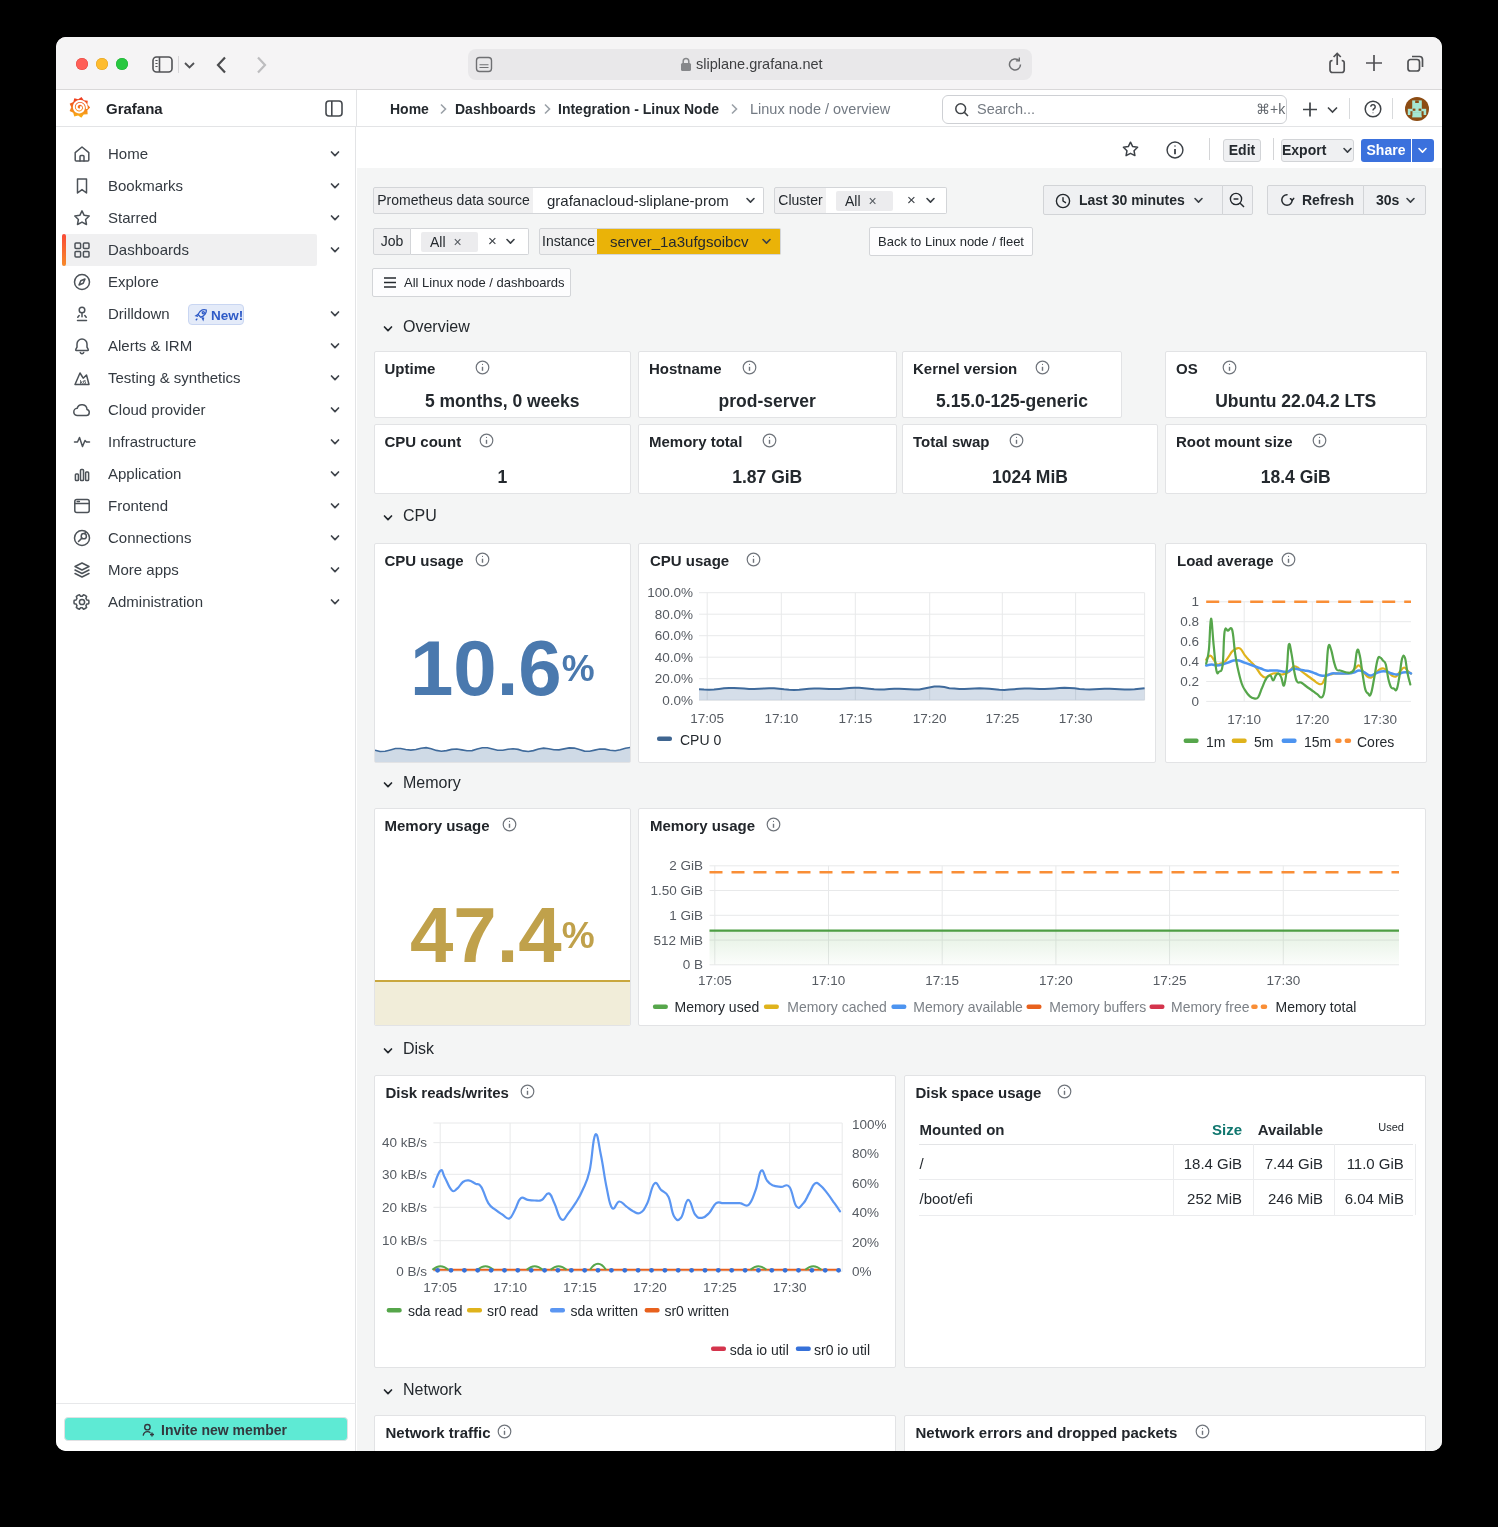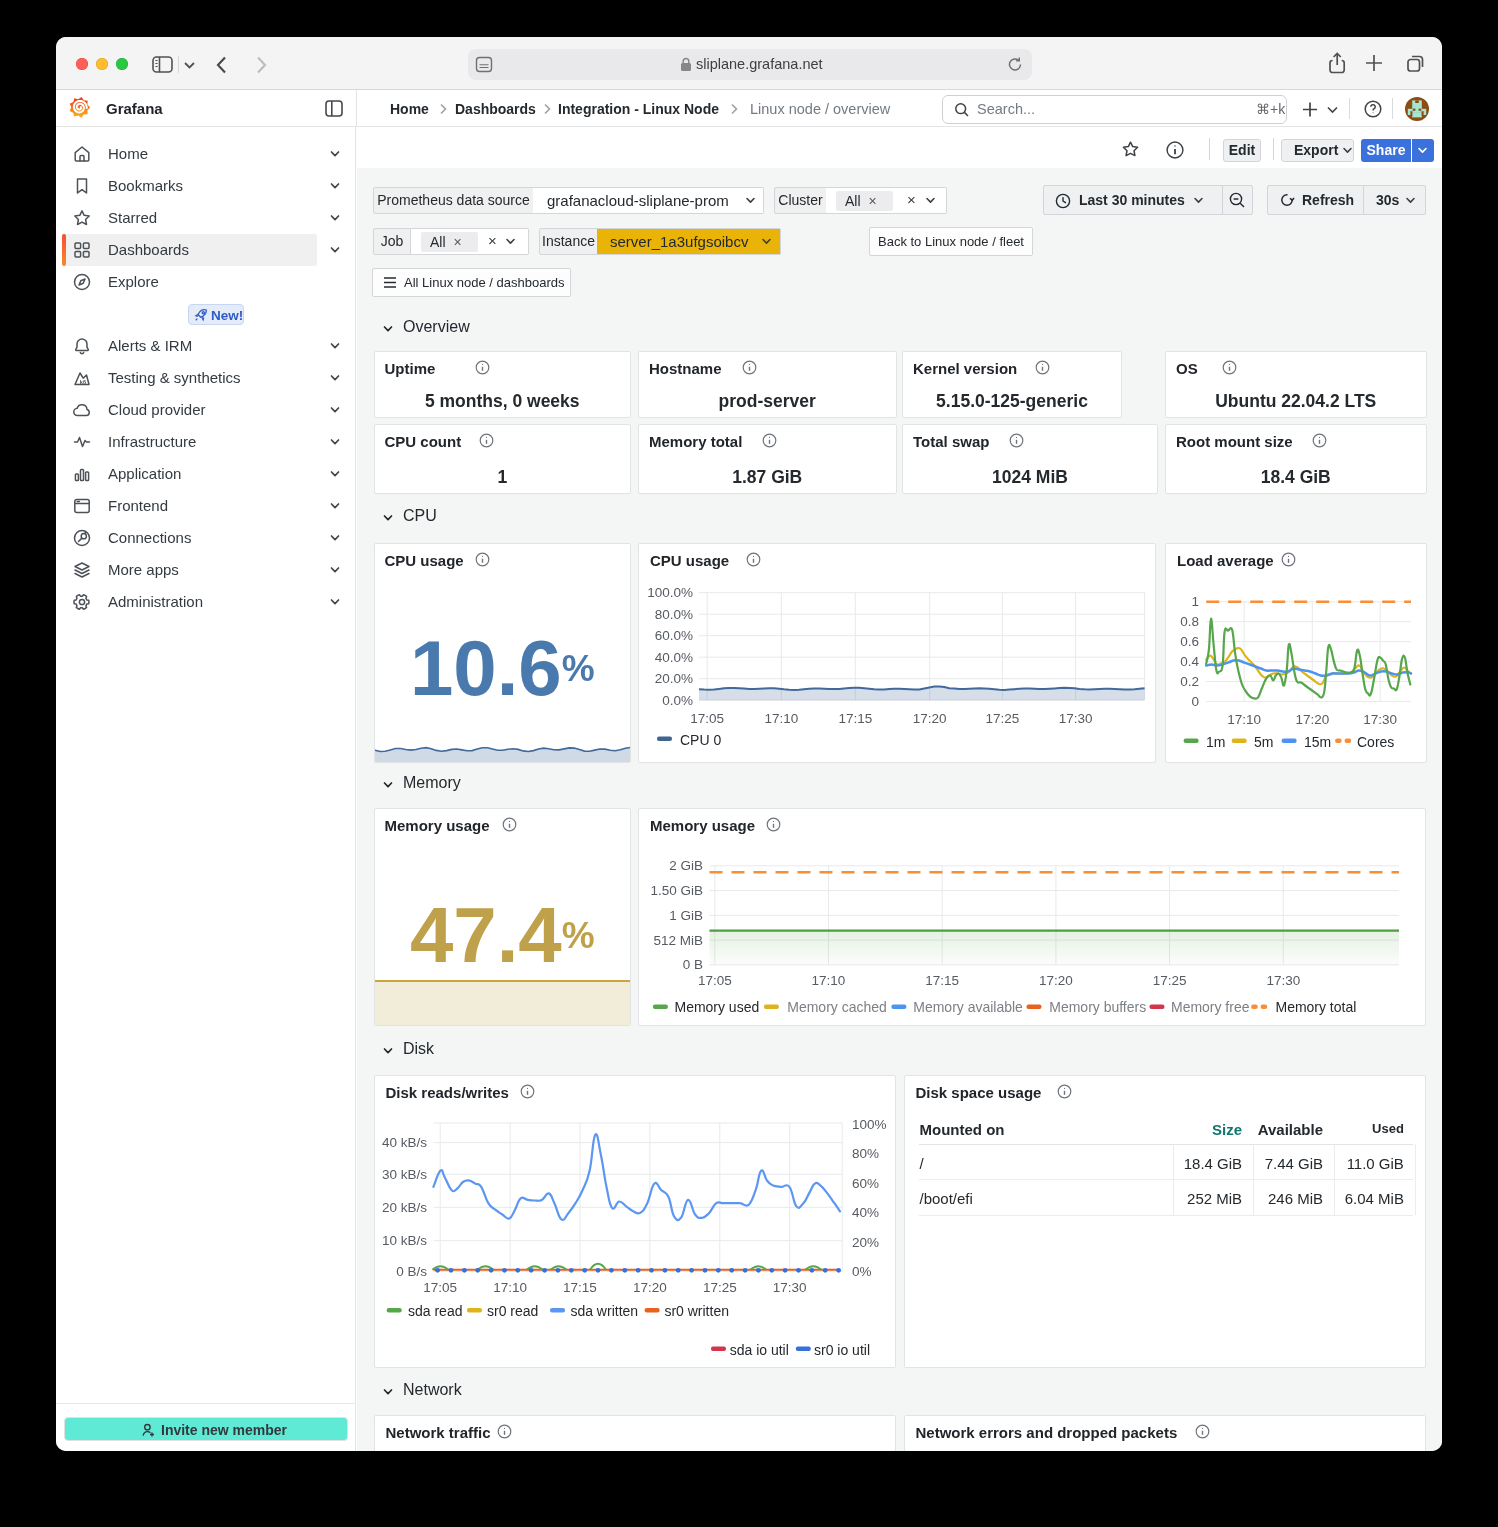--- a/index.html
+++ b/index.html
@@ -171,20 +171,31 @@
           <path d="M2.5 4l3.5 3.7L9.5 4"></path>
         </svg>
 </div>
 <div class="mi" style="top:139px">
 <svg class="ic" viewBox="0 0 20 20" fill="none" stroke="#4c5258" stroke-width="1.5" stroke-linecap="round" stroke-linejoin="round">
           <circle cx="10" cy="10" r="7.5"></circle>
           <path d="M13 7l-1.8 4.2L7 13l1.8-4.2z"></path>
         </svg>
 <div class="lbl">Explore</div>
 </div>
+<div class="mi" style="top:171px">
+<svg class="ic" viewBox="0 0 20 20" fill="none" stroke="#4c5258" stroke-width="1.5" stroke-linecap="round" stroke-linejoin="round">
+          <circle cx="10" cy="6" r="2.8"></circle>
+          <path d="M10 8.8v4M7.2 11.5l-1.4 1.8M12.8 11.5l1.4 1.8"></path>
+          <path d="M5.5 16.5h9"></path>
+        </svg>
+<div class="lbl">Drilldown</div>
+<svg class="chv" width="12" height="12" viewBox="0 0 12 12" fill="none" stroke="#41464d" stroke-width="1.7" stroke-linecap="round" stroke-linejoin="round">
+          <path d="M2.5 4l3.5 3.7L9.5 4"></path>
+        </svg>
+</div>
 <div class="mi" style="top:203px">
 <svg class="ic" viewBox="0 0 20 20" fill="none" stroke="#4c5258" stroke-width="1.5" stroke-linecap="round" stroke-linejoin="round">
           <path d="M10 3a5 5 0 00-5 5v3.2L3.8 13.4a.7.7 0 00.5 1.1h11.4a.7.7 0 00.5-1.1L15 11.2V8a5 5 0 00-5-5z"></path>
           <path d="M8.3 16.5a1.8 1.8 0 003.4 0"></path>
         </svg>
 <div class="lbl">Alerts &amp; IRM</div>
 <svg class="chv" width="12" height="12" viewBox="0 0 12 12" fill="none" stroke="#41464d" stroke-width="1.7" stroke-linecap="round" stroke-linejoin="round">
           <path d="M2.5 4l3.5 3.7L9.5 4"></path>
         </svg>
 </div>
@@ -291,21 +302,21 @@
         <path d="M9.5 2.2l2.2 4.4 4.9.7-3.55 3.45.85 4.85L9.5 13.3l-4.4 2.3.85-4.85L2.4 7.3l4.9-.7z"></path>
       </svg>
 <svg class="abs" style="left:810px;top:14px" width="18" height="18" viewBox="0 0 15 15" fill="none" stroke="#3c4147" stroke-width="1.2">
         <circle cx="7.5" cy="7.5" r="6.6"></circle>
         <line x1="7.5" y1="6.6" x2="7.5" y2="11" stroke-width="1.5"></line>
         <circle cx="7.5" cy="4.2" r="0.6" fill="#3c4147" stroke="none"></circle>
       </svg>
 <div class="abs" style="left:853px;top:11px;width:1px;height:22px;background:#d4d5d7"></div>
 <div class="gbtn" style="left:867px;top:12px;width:38px;height:23px;text-align:center;line-height:21px;font-weight:700">Edit</div>
 <div class="abs" style="left:917px;top:11px;width:1px;height:22px;background:#d4d5d7"></div>
-<div class="gbtn" style="left:925px;top:12px;width:73px;height:23px;font-weight:700"><span style="margin-left:12px;line-height:21px">Export</span></div>
+<div class="gbtn" style="left:925px;top:12px;width:73px;height:23px;font-weight:700"><span style="line-height:21px">Export</span></div>
 <svg class="abs" style="left:986px;top:18px" width="11" height="11" viewBox="0 0 11 11" fill="none" stroke="#3c4147" stroke-width="1.6" stroke-linecap="round" stroke-linejoin="round">
         <path d="M2 3.5l3.5 3.6L9 3.5"></path>
       </svg>
 <div class="abs" style="left:1005px;top:12px;width:50px;height:23px;background:#3b71dd;border-radius:3px 0 0 3px;color:#fff;font-size:14px;font-weight:700;text-align:center;line-height:23px">Share</div>
 <div class="abs" style="left:1056px;top:12px;width:22px;height:23px;background:#3b71dd;border-radius:0 3px 3px 0"></div>
 <svg class="abs" style="left:1061px;top:18px" width="11" height="11" viewBox="0 0 11 11" fill="none" stroke="#fff" stroke-width="1.6" stroke-linecap="round" stroke-linejoin="round">
         <path d="M2 3.5l3.5 3.6L9 3.5"></path>
       </svg>
 </div>
 <div id="content">
@@ -707,21 +718,21 @@
 <div class="panel" style="left:546.5px;top:907px;width:522.2px;height:293px">
 <div class="pt" style="left:11px">Disk space usage</div>
         <svg class="abs" style="left:152px;top:8px" width="15" height="15" viewBox="0 0 15 15" fill="none" stroke="#6f747b" stroke-width="1.2">
           <circle cx="7.5" cy="7.5" r="6.3"></circle>
           <line x1="7.5" y1="6.8" x2="7.5" y2="10.8" stroke-width="1.4"></line>
           <circle cx="7.5" cy="4.4" r="0.55" fill="#6f747b" stroke="none"></circle>
         </svg>
 <div class="abs" style="left:15px;top:45px;font-size:15px;font-weight:700;color:#24292e">Mounted on</div>
 <div class="abs" style="left:237.6px;top:45px;width:100px;text-align:right;font-size:15px;font-weight:700;color:#0f766e">Size</div>
 <div class="abs" style="left:318.5px;top:45px;width:100px;text-align:right;font-size:15px;font-weight:700;color:#24292e">Available</div>
-<div class="abs" style="left:399.4px;top:45px;width:100px;text-align:right;font-size:13px;font-weight:700;color:#24292e">Used</div>
+<div class="abs" style="left:399.4px;top:45px;width:100px;text-align:right;font-size:11px;font-weight:400;color:#24292e">Used</div>
 <div class="abs" style="left:14px;top:67.6px;width:494px;height:1px;background:#e3e4e6"></div>
 <div class="abs" style="left:268.4px;top:67.6px;width:1px;height:71px;background:#ebecee"></div>
 <div class="abs" style="left:348.2px;top:67.6px;width:1px;height:71px;background:#ebecee"></div>
 <div class="abs" style="left:429.1px;top:67.6px;width:1px;height:71px;background:#ebecee"></div>
 <div class="abs" style="left:510px;top:67.6px;width:1px;height:71px;background:#ebecee"></div>
 <div class="abs" style="left:15px;top:79px;font-size:15px;color:#24292e">/</div>
 <div class="abs" style="left:237.6px;top:79px;width:100px;text-align:right;font-size:15px;color:#24292e">18.4 GiB</div>
 <div class="abs" style="left:318.5px;top:79px;width:100px;text-align:right;font-size:15px;color:#24292e">7.44 GiB</div>
 <div class="abs" style="left:399.4px;top:79px;width:100px;text-align:right;font-size:15px;color:#24292e">11.0 GiB</div>
 <div class="abs" style="left:14px;top:102.5px;width:494px;height:1px;background:#ebecee"></div>

